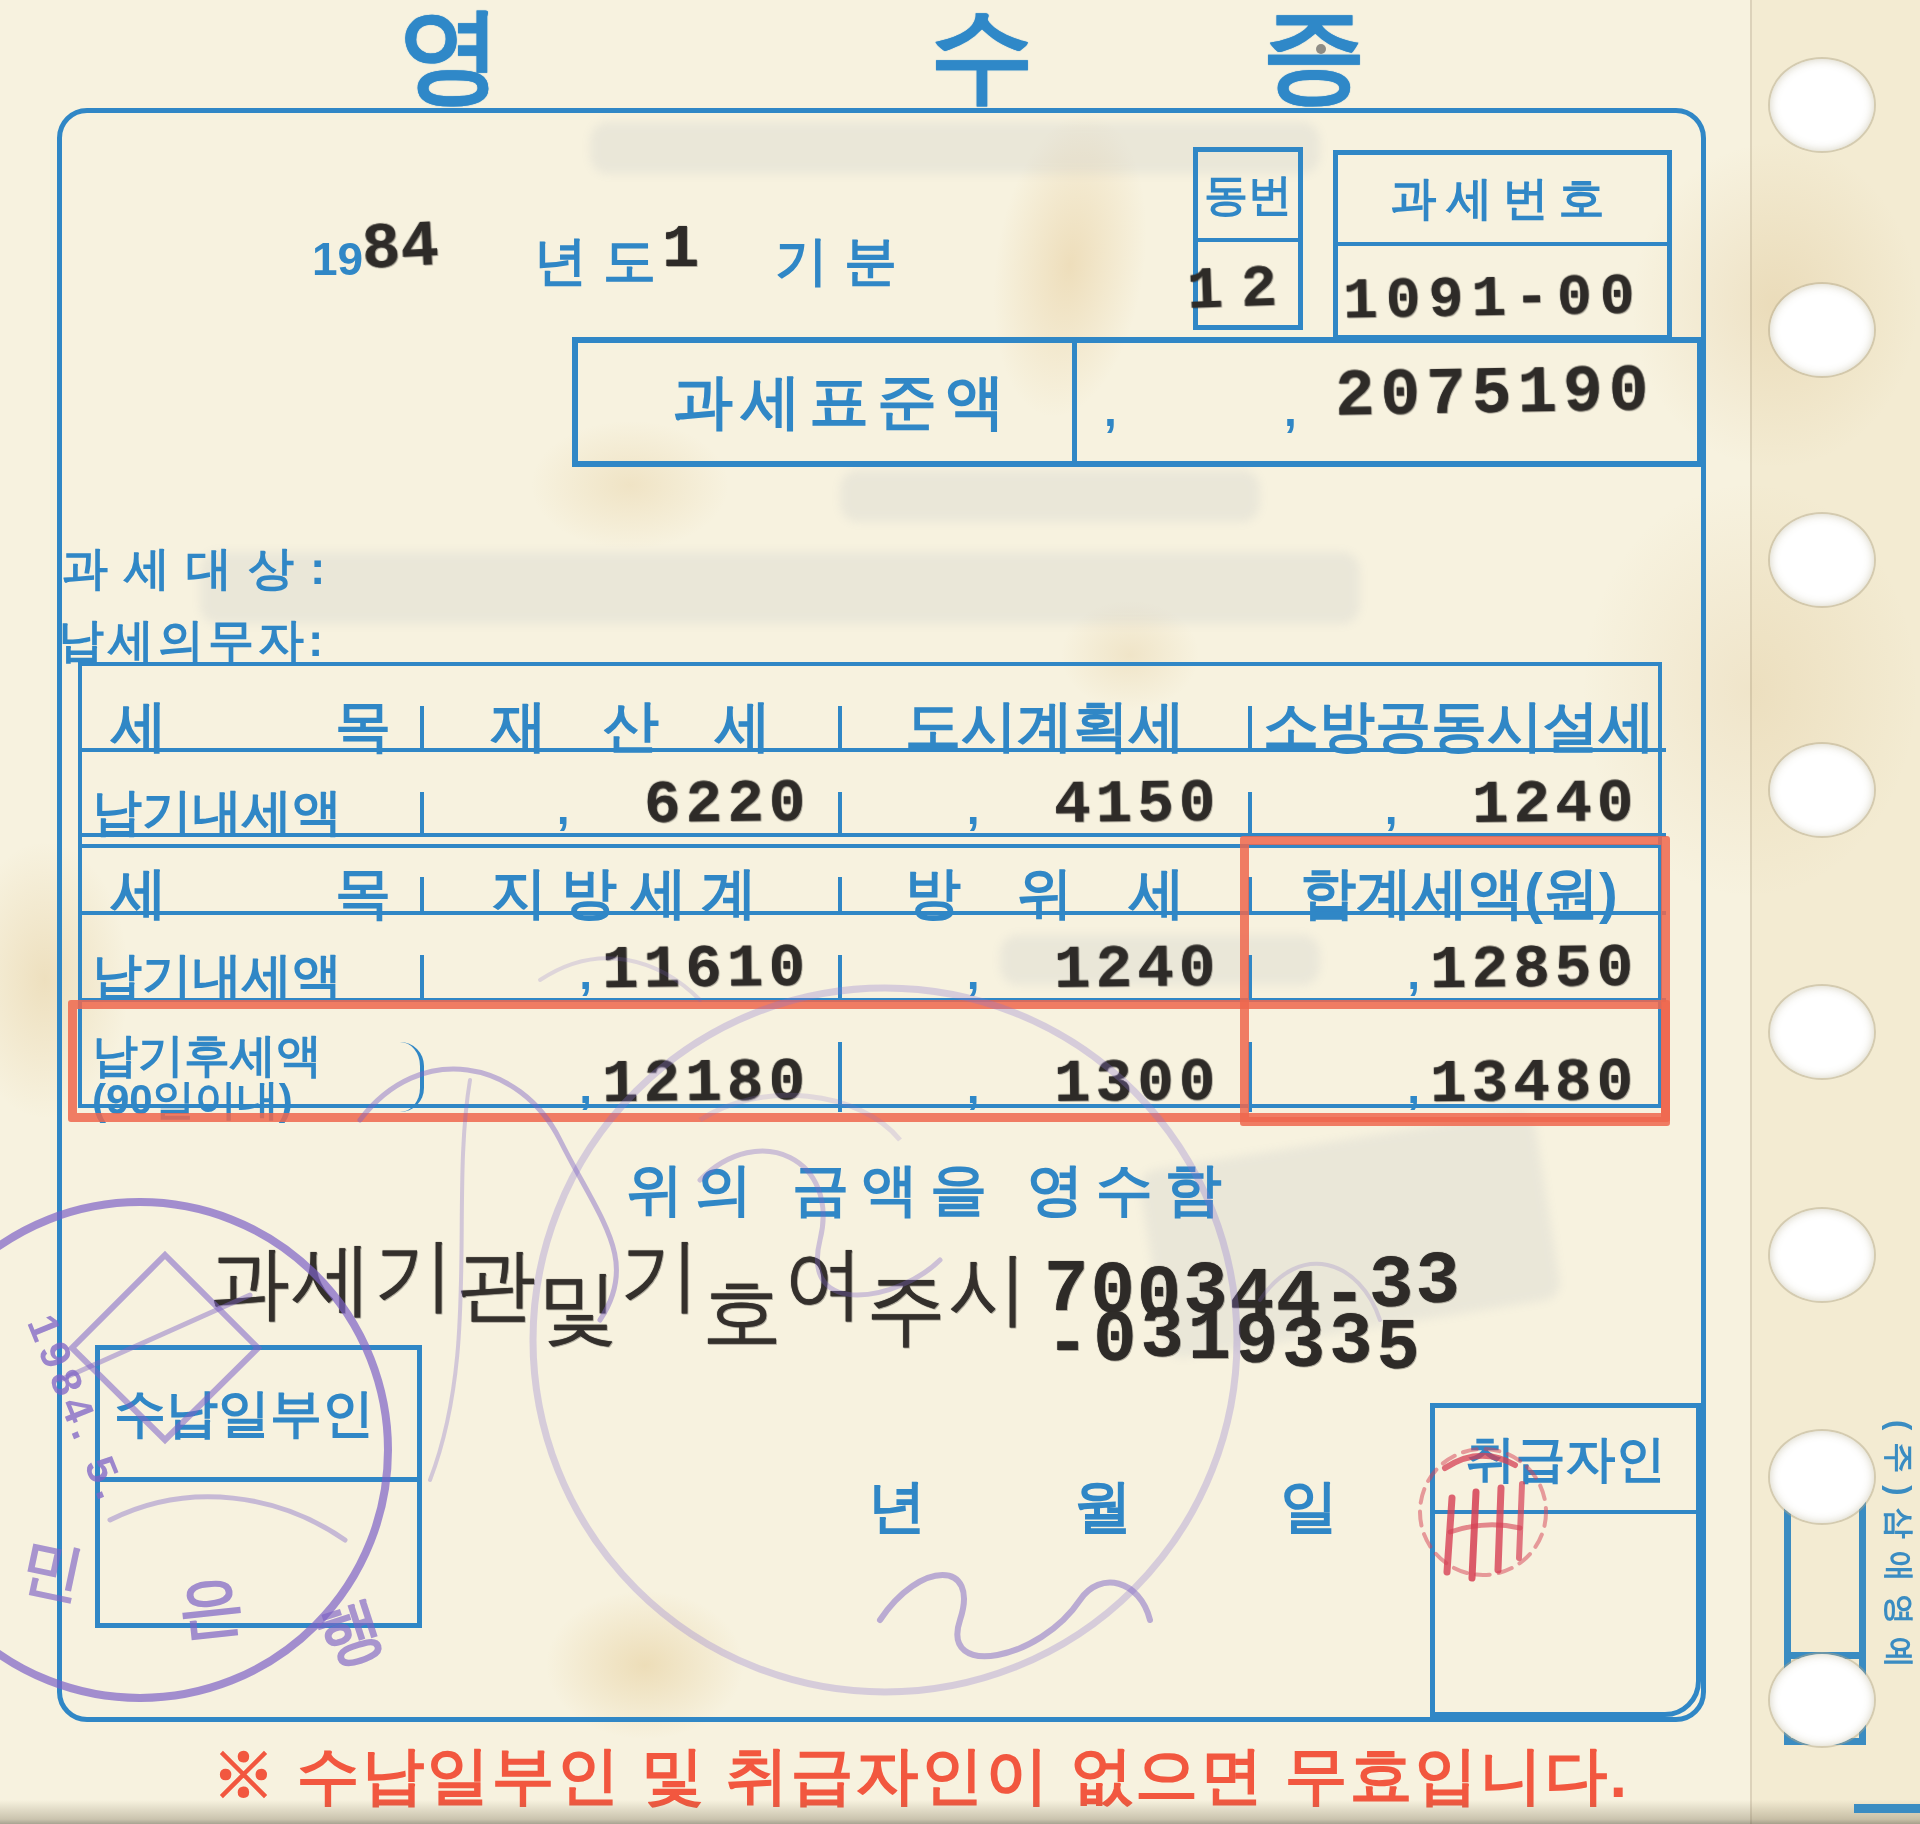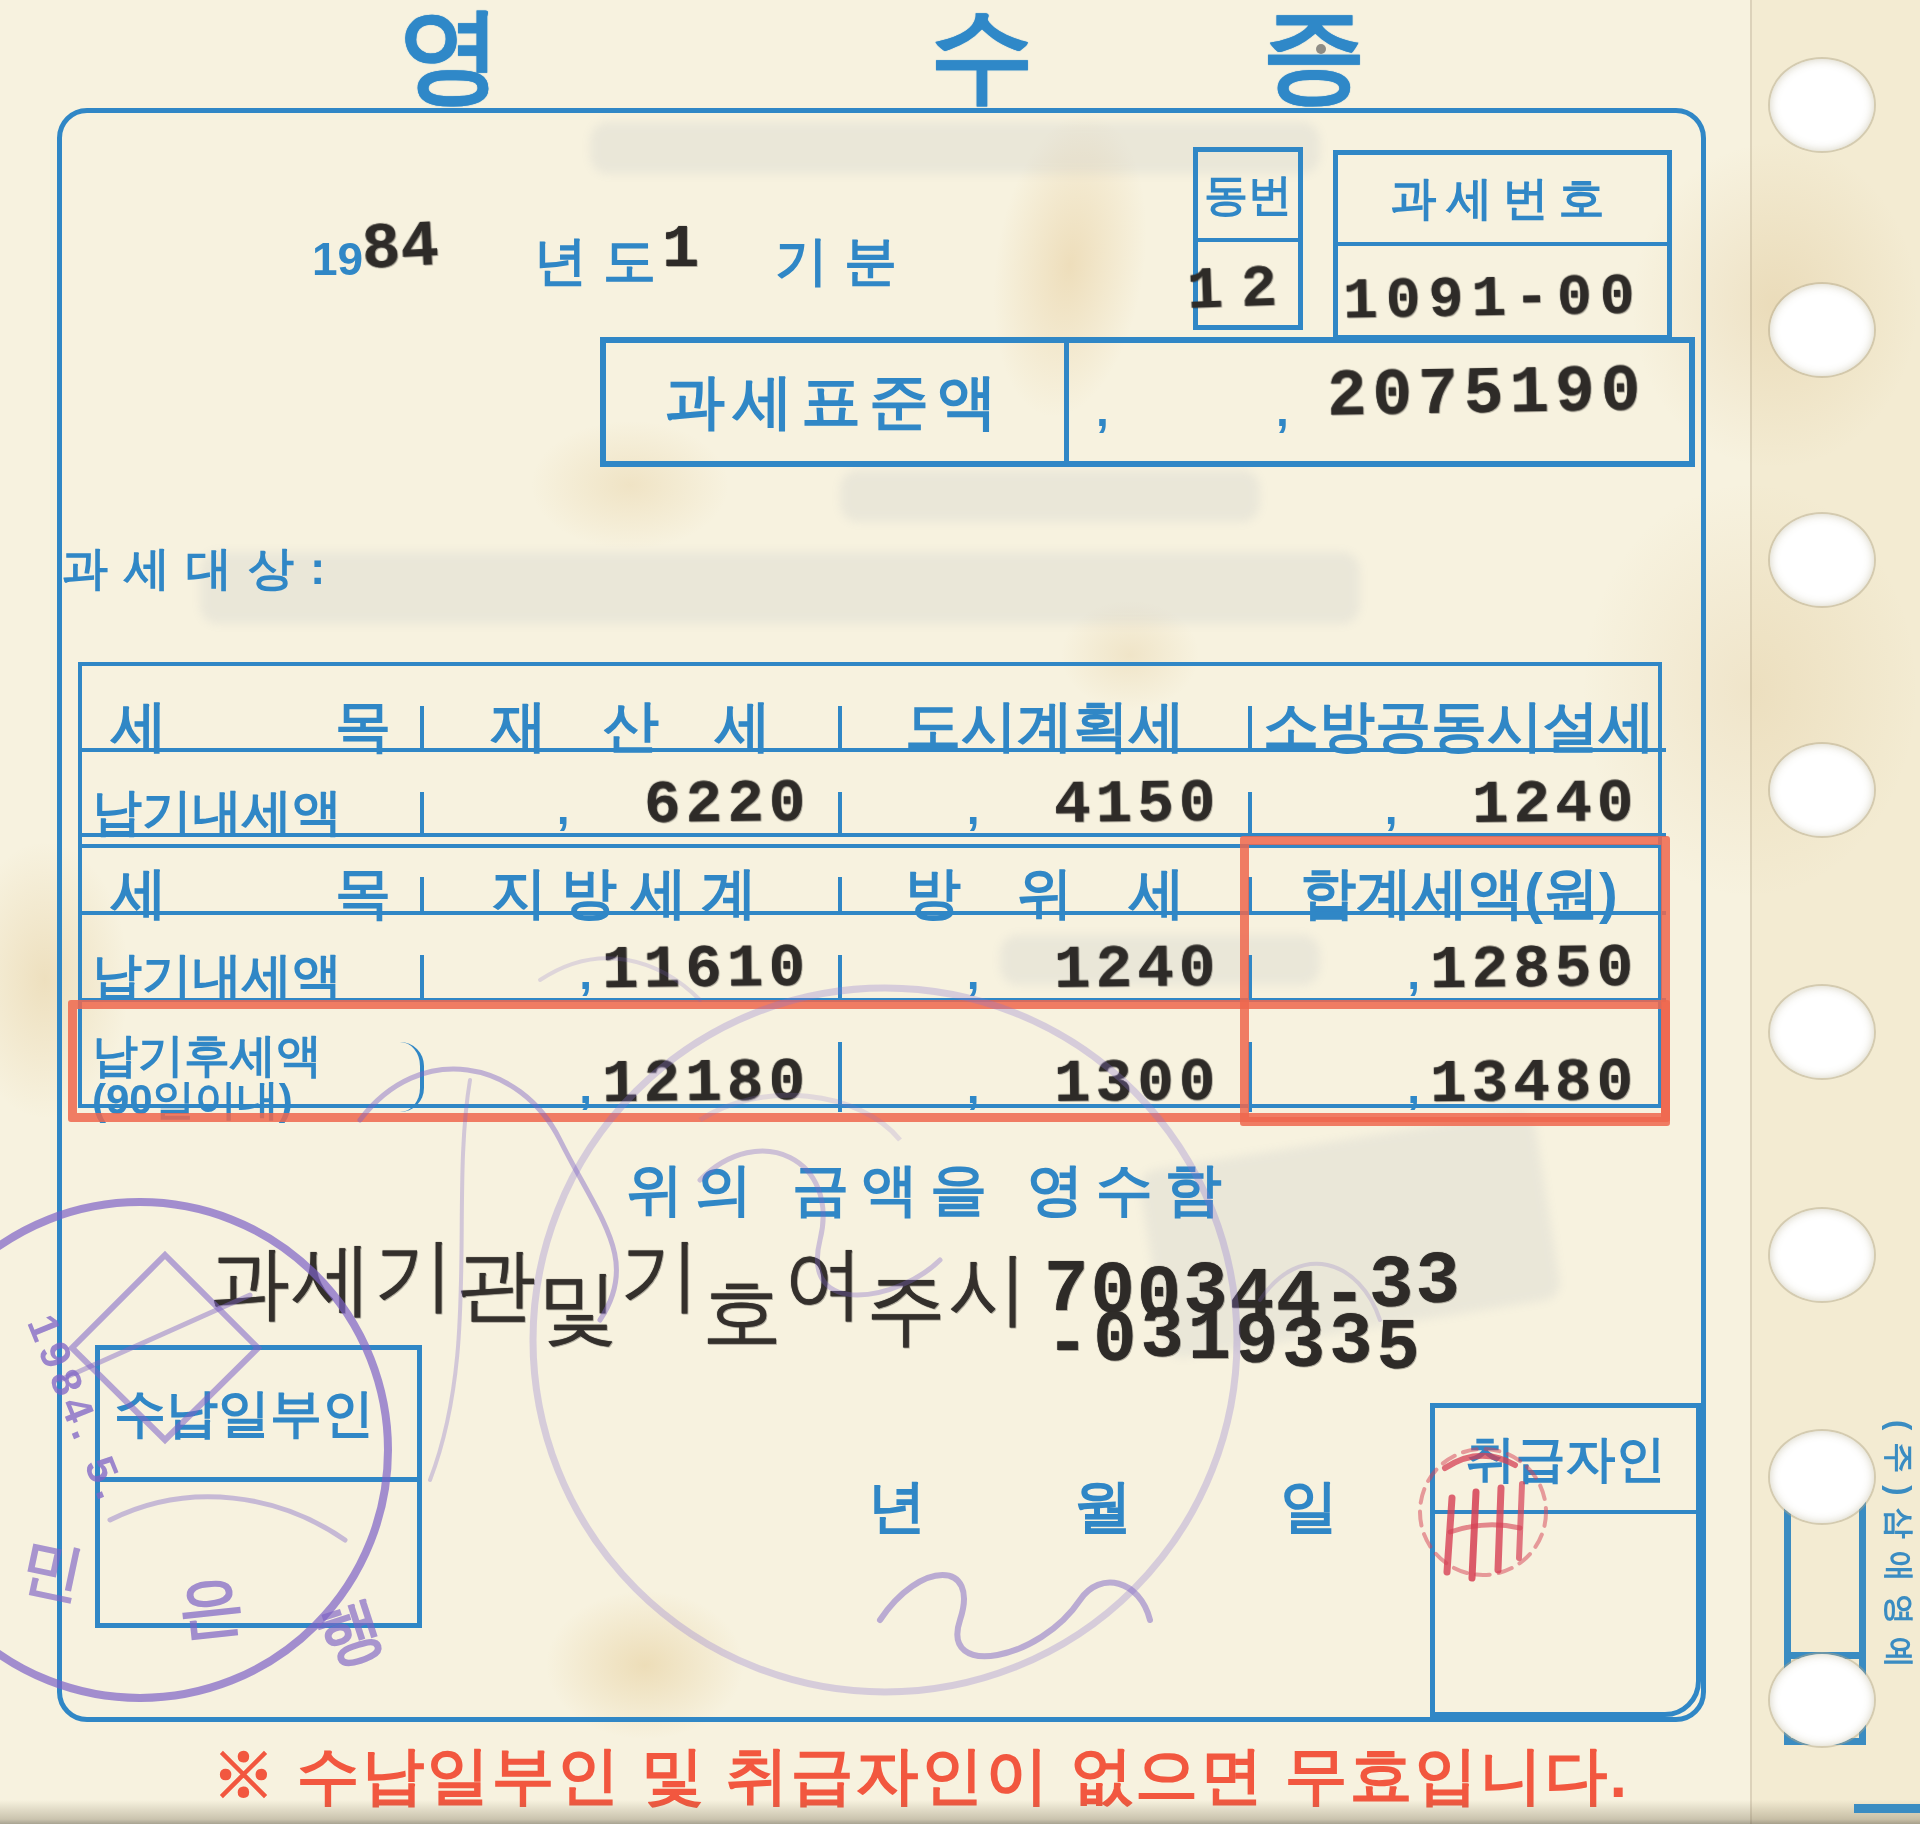--- a/index.html
+++ b/index.html
@@ -22,22 +22,22 @@
   .hdr-box .v{display:flex;align-items:flex-end;justify-content:center;}
   .ink{font-family:"Liberation Mono",monospace;font-weight:bold;color:#2e2b28;
        text-shadow:0 0 1px rgba(46,43,40,.9),1px 1px 0 rgba(46,43,40,.3);
        filter:blur(.4px);}
   .ink-h{font-family:"Liberation Sans",sans-serif;font-weight:normal;color:#34302c;
        text-shadow:0 0 1px rgba(46,43,40,.85),1px 1px 0 rgba(46,43,40,.3);
        filter:blur(.5px);}
   
   .yl{position:absolute;z-index:4;font-weight:bold;}
   
-  .taxbase{position:absolute;left:600px;top:337px;width:1083px;height:118px;
-           border:6px solid #3087c6;z-index:3;display:flex;}
+  .taxbase{position:absolute;left:572px;top:337px;width:1083px;height:118px;
+           border:6px solid #3087c6;z-index:3;display:flex;padding-left:36px;}
   .taxbase .lbl{width:458px;border-right:5px solid #3087c6;display:flex;align-items:center;
                 justify-content:center;font-size:60px;font-weight:bold;color:#3087c6;letter-spacing:8px;}
   .taxbase .val{flex:1;position:relative;}
   
   .fieldlabel{position:absolute;color:#3087c6;font-size:46px;font-weight:bold;z-index:4;}
   
   .tbl{position:absolute;left:78px;top:662px;width:1584px;height:446px;z-index:3;
        display:grid;grid-template-columns:342px 418px 410px 414px;
        grid-template-rows:86px 85px 78px 87px 110px;
        border:4px solid #3087c6;box-sizing:border-box;}
@@ -140,20 +140,21 @@
   <div class="taxbase">
     <div class="lbl">과세표준액</div>
     <div class="val">
       <span class="blueprint" style="position:absolute;left:15px;top:40px;font-size:46px;font-weight:bold;">,</span>
       <span class="blueprint" style="position:absolute;left:195px;top:40px;font-size:46px;font-weight:bold;">,</span>
       <span class="ink" style="position:absolute;left:258px;top:14px;font-size:66px;letter-spacing:6px;transform:rotate(-1deg);">2075190</span>
     </div>
   </div>
 
   <span class="fieldlabel" style="left:62px;top:538px;letter-spacing:16px;">과세대상:</span>
+  <span class="fieldlabel" style="left:58px;top:610px;letter-spacing:4px;">납세의무자:</span>
 
   <div class="tbl">
 
     <div class="cell th">세   목</div>
     <div class="cell th">재 산 세</div>
     <div class="cell th">도시계획세</div>
     <div class="cell th last">소방공동시설세</div>
 
     <div class="cell rowlab">납기내세액</div>
     <div class="cell val-cell">

